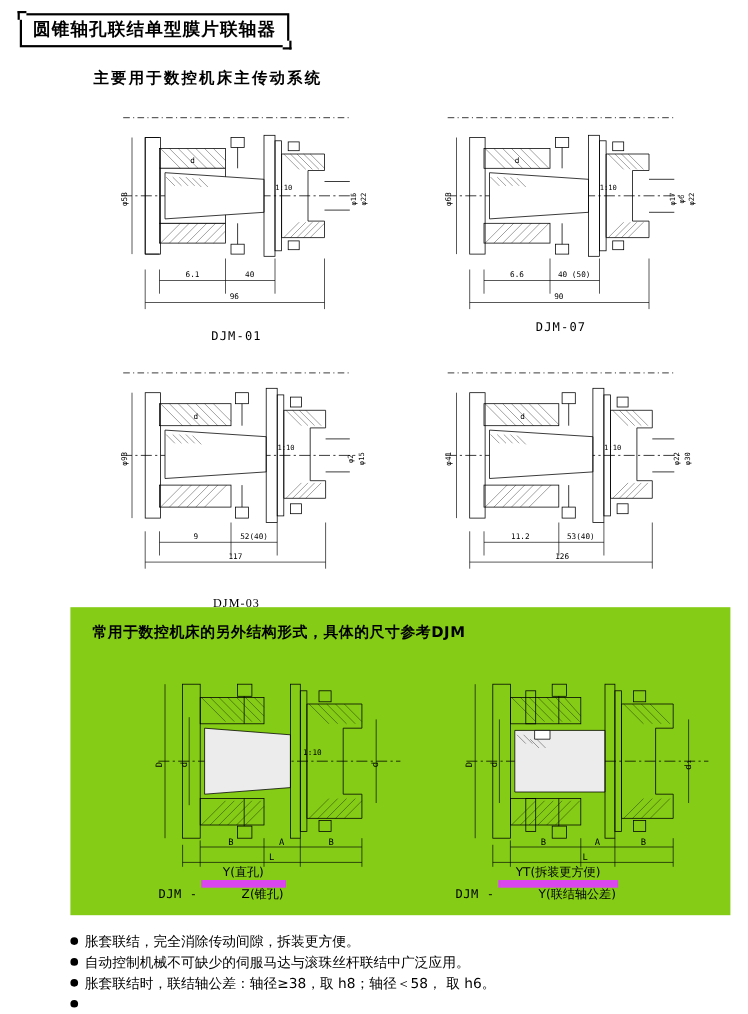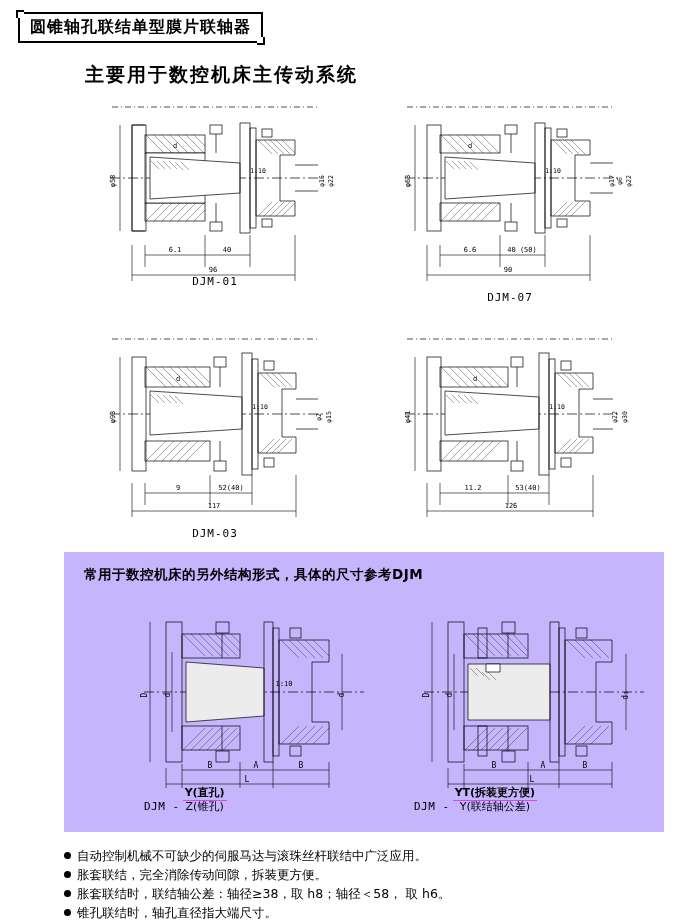--- a/index.html
+++ b/index.html
@@ -53,21 +53,21 @@
   .title-box:before { left: -4px; top: -4px; border-right: none; border-bottom: none; }
   .title-box:after  { right: -4px; bottom: -4px; border-left: none; border-top: none; }
 
   
   .subtitle {
     position: absolute;
     left: 85px;
     top: 62px;
     font-family: "DejaVu Sans", sans-serif;
     font-weight: bold;
-    font-size: 19px;
+    font-size: 14px;
     letter-spacing: 2px;
   }
 
   
   .fig {
     position: absolute;
   }
   .fig .caption {
     position: absolute;
     width: 100%;
@@ -78,21 +78,21 @@
   }
   .fig svg { display: block; }
 
   
   .panel {
     position: absolute;
     left: 64px;
     top: 552px;
     width: 600px;
     height: 280px;
-    background: #c4b5fd;
+    background: #84cc16;
   }
   .panel-title {
     position: absolute;
     left: 20px;
     top: 14px;
     font-family: "DejaVu Sans", sans-serif;
     font-weight: bold;
     font-size: 13.5px;
     letter-spacing: 0.5px;
   }
@@ -100,22 +100,22 @@
     position: absolute;
     font-family: "DejaVu Sans Mono", monospace;
     font-size: 11px;
   }
   .frac {
     display: inline-block;
     vertical-align: middle;
     text-align: center;
     line-height: 1.15;
   }
-  .frac .num { border-bottom: 1px solid #d946ef; padding: 0 2px; display: block; font-weight: bold; }
-  .frac .den { padding: 0 2px; display: block; }
+  .frac .num { border-bottom: 7px solid #d946ef; padding: 0 2px; display: block; }
+  .frac .den { padding: 0 2px; display: block; margin-left: 35px; }
   .frac-row {
     display: inline-flex;
     align-items: flex-end;
     font-family: "DejaVu Sans", sans-serif;
     font-size: 11px;
   }
   .frac-row .lead {
     font-family: "DejaVu Sans Mono", monospace;
     font-size: 11px;
     margin-right: 3px;
@@ -217,21 +217,21 @@
         <text x="25" y="86" transform="rotate(-90 25 86)">φ58</text>
         <text x="85" y="53">d</text>
         <text x="168" y="78" font-size="6.5">1:10</text>
         <text x="234" y="86" transform="rotate(-90 234 86)" font-size="6.5">φ15</text>
         <text x="243" y="86" transform="rotate(-90 243 86)" font-size="6.5">φ22</text>
         <text x="85" y="157">6.1</text>
         <text x="137" y="157">40</text>
         <text x="123" y="177">96</text>
       </g>
     </svg>
-    <div class="caption" style="top:180px;">DJM-01</div>
+    <div class="caption" style="top:204px;">DJM-01</div>
   </div>
 
   <div class="fig" style="left:385px; top:95px; width:250px; height:210px;">
     <svg width="250" height="195" viewBox="0 0 250 195">
       <g stroke="#000" fill="none" stroke-width="0.7">
         <line x1="22" y1="12" x2="230" y2="12" stroke-dasharray="6,3,1,3"></line>
         <rect x="55" y="40" width="60" height="18"></rect>
         <rect x="55" y="108" width="60" height="18"></rect>
         <line x1="20" y1="83" x2="235" y2="83" stroke-dasharray="10,3,2,3"></line>
         <path d="M60 62 L150 68 L150 98 L60 104 Z" fill="#fff"></path>
@@ -324,21 +324,21 @@
         <text x="25" y="92" transform="rotate(-90 25 92)">φ93</text>
         <text x="88" y="56">d</text>
         <text x="170" y="84" font-size="6.5">1:10</text>
         <text x="231" y="92" transform="rotate(-90 231 92)" font-size="6.5">φ2</text>
         <text x="241" y="92" transform="rotate(-90 241 92)" font-size="6.5">φ15</text>
         <text x="88" y="165">9</text>
         <text x="141" y="165">52(40)</text>
         <text x="124" y="183">117</text>
       </g>
     </svg>
-    <div class="caption" style="top:202px;">DJM-03</div>
+    <div class="caption" style="top:218px;font-family:Liberation Serif, serif;">DJM-03</div>
   </div>
 
   <div class="fig" style="left:385px; top:325px; width:250px; height:215px;">
     <svg width="250" height="200" viewBox="0 0 250 200">
       <g stroke="#000" fill="none" stroke-width="0.7">
         <line x1="22" y1="14" x2="230" y2="14" stroke-dasharray="6,3,1,3"></line>
         <rect x="55" y="42" width="68" height="20"></rect>
         <rect x="55" y="116" width="68" height="20"></rect>
         <line x1="20" y1="89" x2="235" y2="89" stroke-dasharray="10,3,2,3"></line>
         <path d="M60 66 L154 72 L154 104 L60 110 Z" fill="#fff"></path>
@@ -519,26 +519,26 @@
             <span class="num">YT(拆装更方便)</span>
             <span class="den">Y(联结轴公差)</span>
           </span>
         </span>
       </div>
     </div>
   </div>
 
   <div class="notes">
     <div class="note">
+      <span class="dot"></span><span>胀套联结，完全消除传动间隙，拆装更方便。</span>
+    </div>
+    <div class="note">
       <span class="dot"></span><span>自动控制机械不可缺少的伺服马达与滚珠丝杆联结中广泛应用。</span>
-    </div>
-    <div class="note">
-      <span class="dot"></span><span>胀套联结，完全消除传动间隙，拆装更方便。</span>
     </div>
     <div class="note">
       <span class="dot"></span><span>胀套联结时，联结轴公差：轴径≥38，取 h8；轴径＜58， 取 h6。</span>
     </div>
     <div class="note">
-      <span class="dot"></span><span>锥孔联结时，轴孔直径指大端尺寸。</span>
+      <span class="dot"></span>
     </div>
   </div>
 
 </div>
 
 </body></html>

